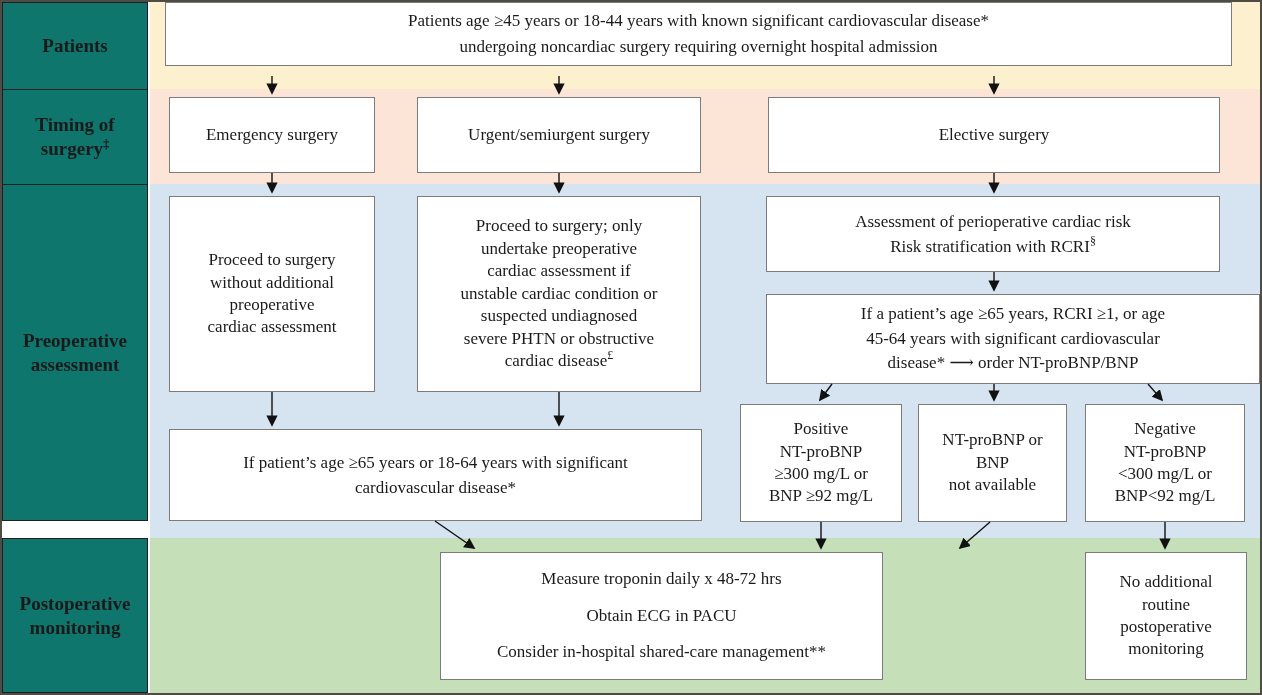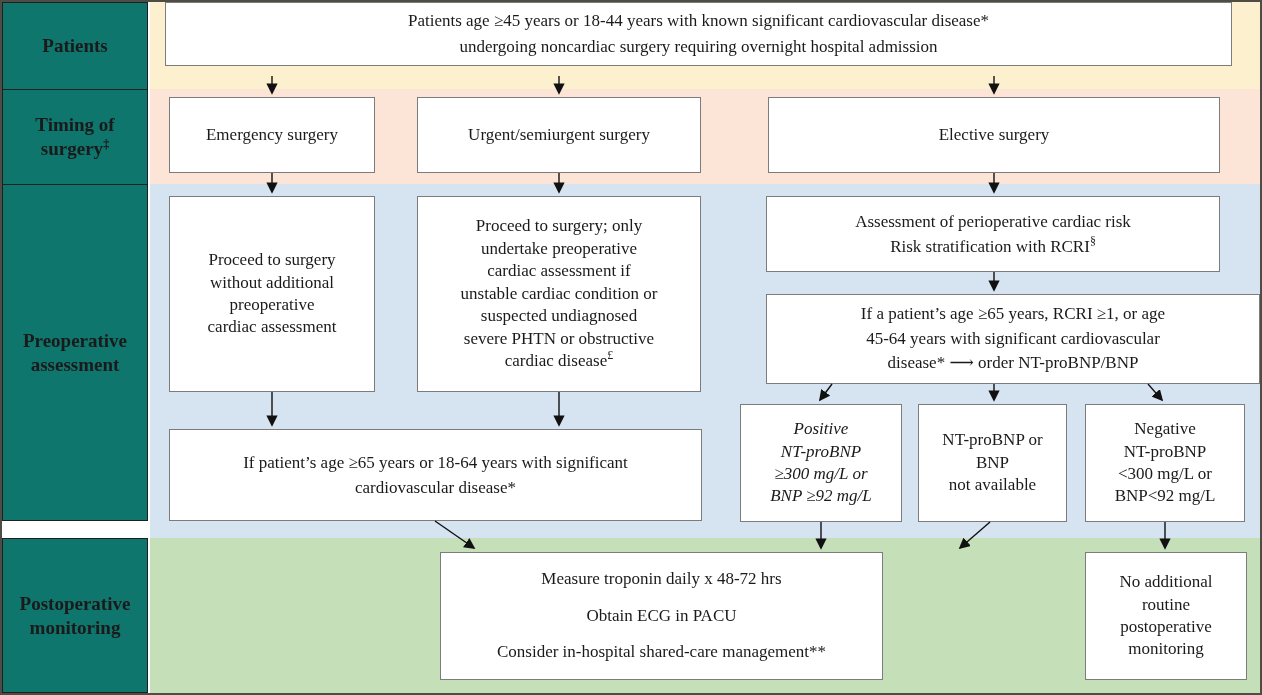--- a/index.html
+++ b/index.html
@@ -38,21 +38,21 @@
     padding:4px 8px;
   }
   #box-patients{left:163px;top:0;width:1067px;height:64px;line-height:1.55;}
   #box-emergency{left:167px;top:95px;width:206px;height:76px;}
   #box-urgent{left:415px;top:95px;width:284px;height:76px;}
   #box-elective{left:766px;top:95px;width:452px;height:76px;}
   #box-proceed{left:167px;top:194px;width:206px;height:196px;}
   #box-proceed-urgent{left:415px;top:194px;width:284px;height:196px;}
   #box-risk{left:764px;top:194px;width:454px;height:76px;line-height:1.5;}
   #box-order{left:752px;top:292px;width:494px;height:90px;line-height:1.45;margin-left:12px;}
-  #box-positive{left:738px;top:402px;width:162px;height:118px;font-style:italic;}
+  #box-positive{left:738px;top:402px;width:162px;height:118px;}
   #box-notavail{left:916px;top:402px;width:149px;height:118px;}
   #box-negative{left:1083px;top:402px;width:160px;height:118px;font-family:Liberation Serif, serif;}
   #box-age65{left:167px;top:427px;width:533px;height:92px;line-height:1.5;}
   #box-monitor{left:438px;top:550px;width:443px;height:128px;}
   #box-noadd{left:1083px;top:550px;width:162px;height:128px;padding-left:8px;}
   .monitor-line{margin:7px 0;}
   sup{font-size:12px;line-height:0;}
   #arrows{position:absolute;left:0;top:0;pointer-events:none;}
 </style>
 </head>

